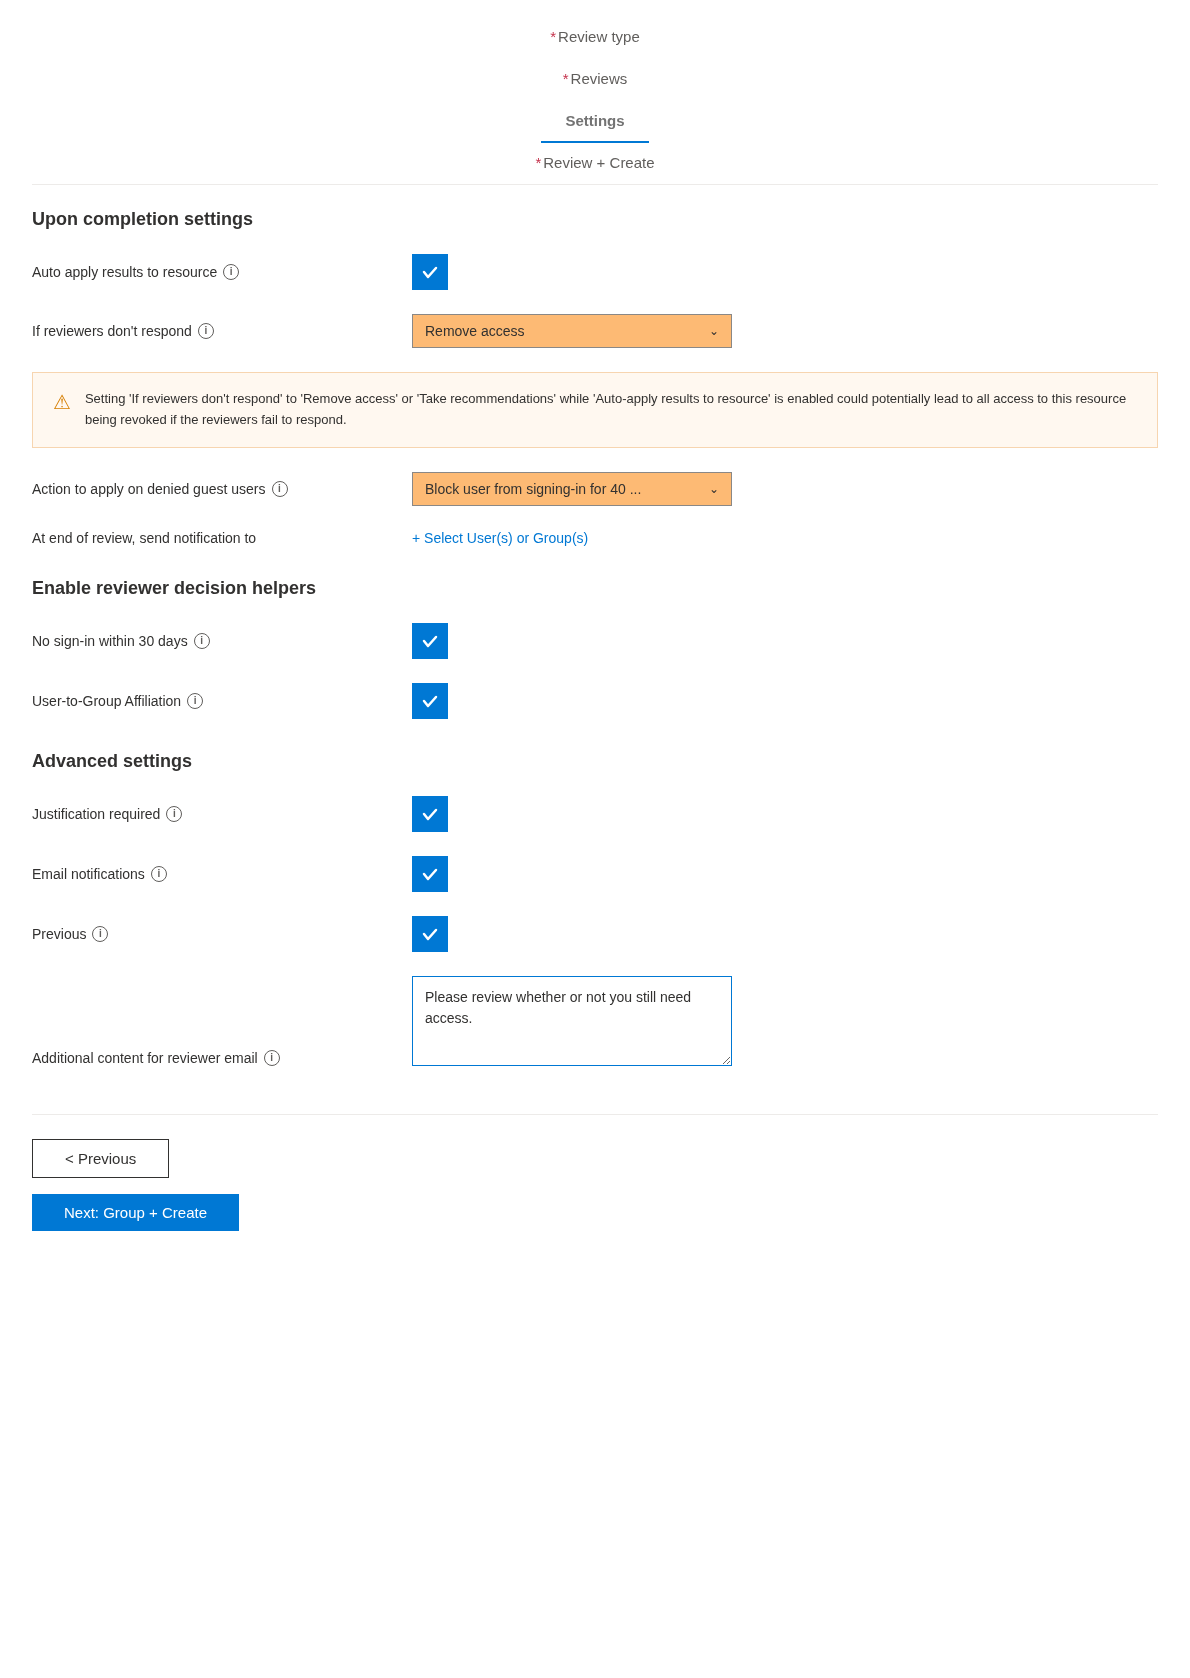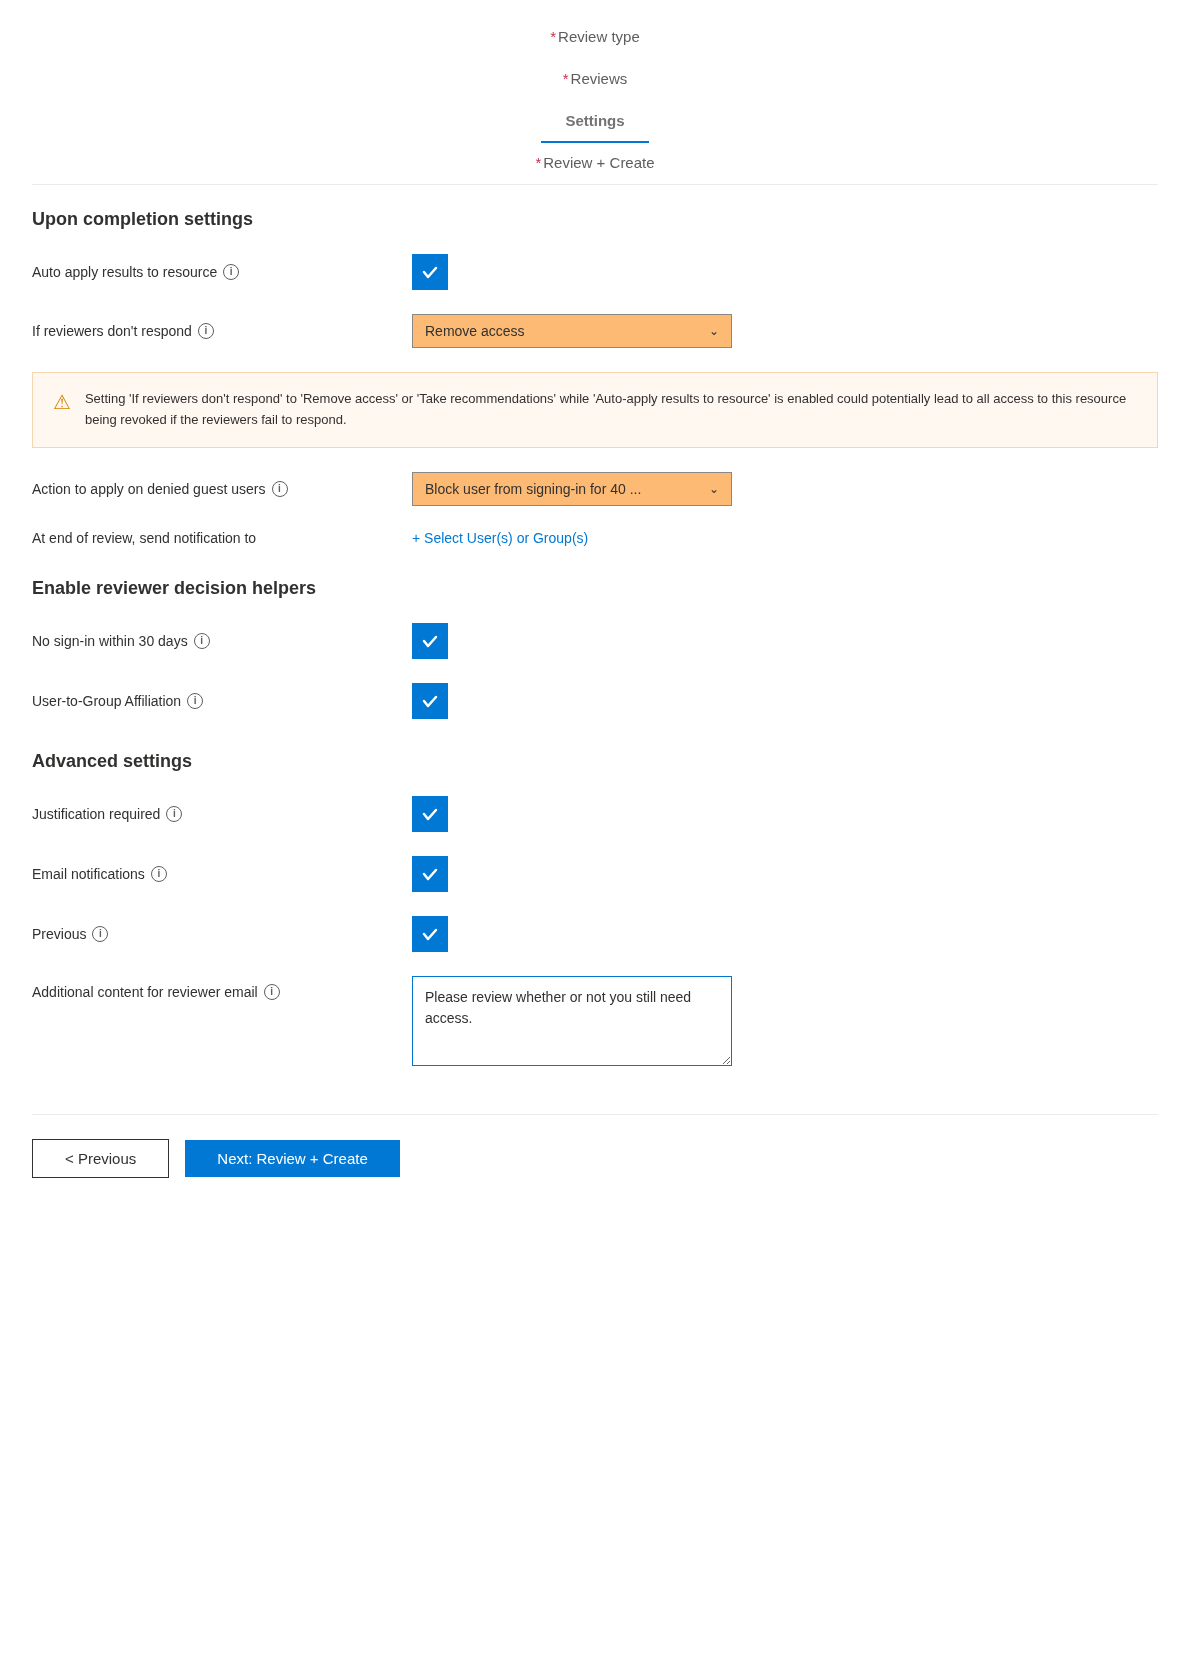--- a/index.html
+++ b/index.html
@@ -177,22 +177,23 @@
       outline: none;
       line-height: 1.5;
     }
 
     
     .footer-bar {
       border-top: 1px solid #edebe9;
       margin-top: 48px;
       padding-top: 24px;
       display: flex;
-      align-items: center;
+      align-items: flex-start;
       gap: 16px;
+      flex-direction: column;
     }
     .btn-previous {
       border: 1.5px solid #323130;
       background: #fff;
       color: #323130;
       padding: 10px 32px;
       font-size: 15px;
       cursor: pointer;
       font-family: 'Segoe UI', Arial, sans-serif;
       font-weight: 400;
@@ -336,26 +337,26 @@
       <span>Previous</span>
       <span class="info-icon">i</span>
     </div>
     <div class="checkbox-blue">
       <svg viewBox="0 0 20 20" fill="none">
         <polyline points="4,10 8,15 16,6" stroke="white" stroke-width="2.5" stroke-linecap="round" stroke-linejoin="round"></polyline>
       </svg>
     </div>
   </div>
 
-  <div class="setting-row" style="align-items: flex-start;">
+  <div class="setting-row" style="align-items: flex-end;">
     <div class="setting-label" style="padding-top: 8px;">
       <span>Additional content for reviewer email</span>
       <span class="info-icon">i</span>
     </div>
     <textarea class="reviewer-textarea" style="">Please review whether or not you still need access.</textarea>
   </div>
 
   <div class="footer-bar">
     <button class="btn-previous">&lt; Previous</button>
-    <button class="btn-next">Next: Review + Create</button>
+    <button class="btn-next">Next: Group + Create</button>
   </div>
 
 </div>
 
 </body></html>

